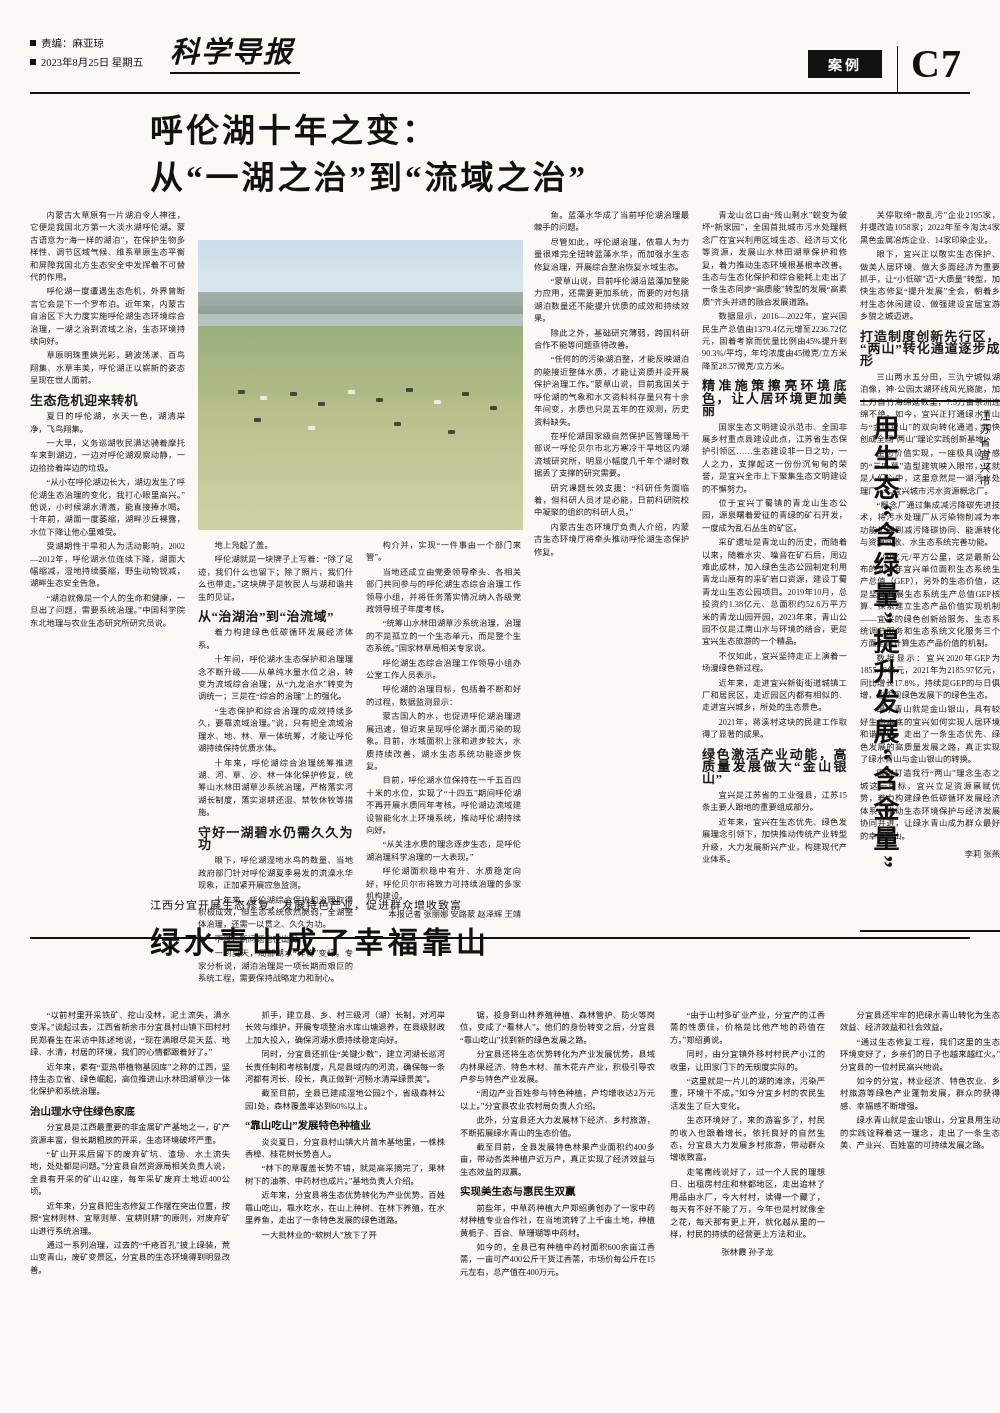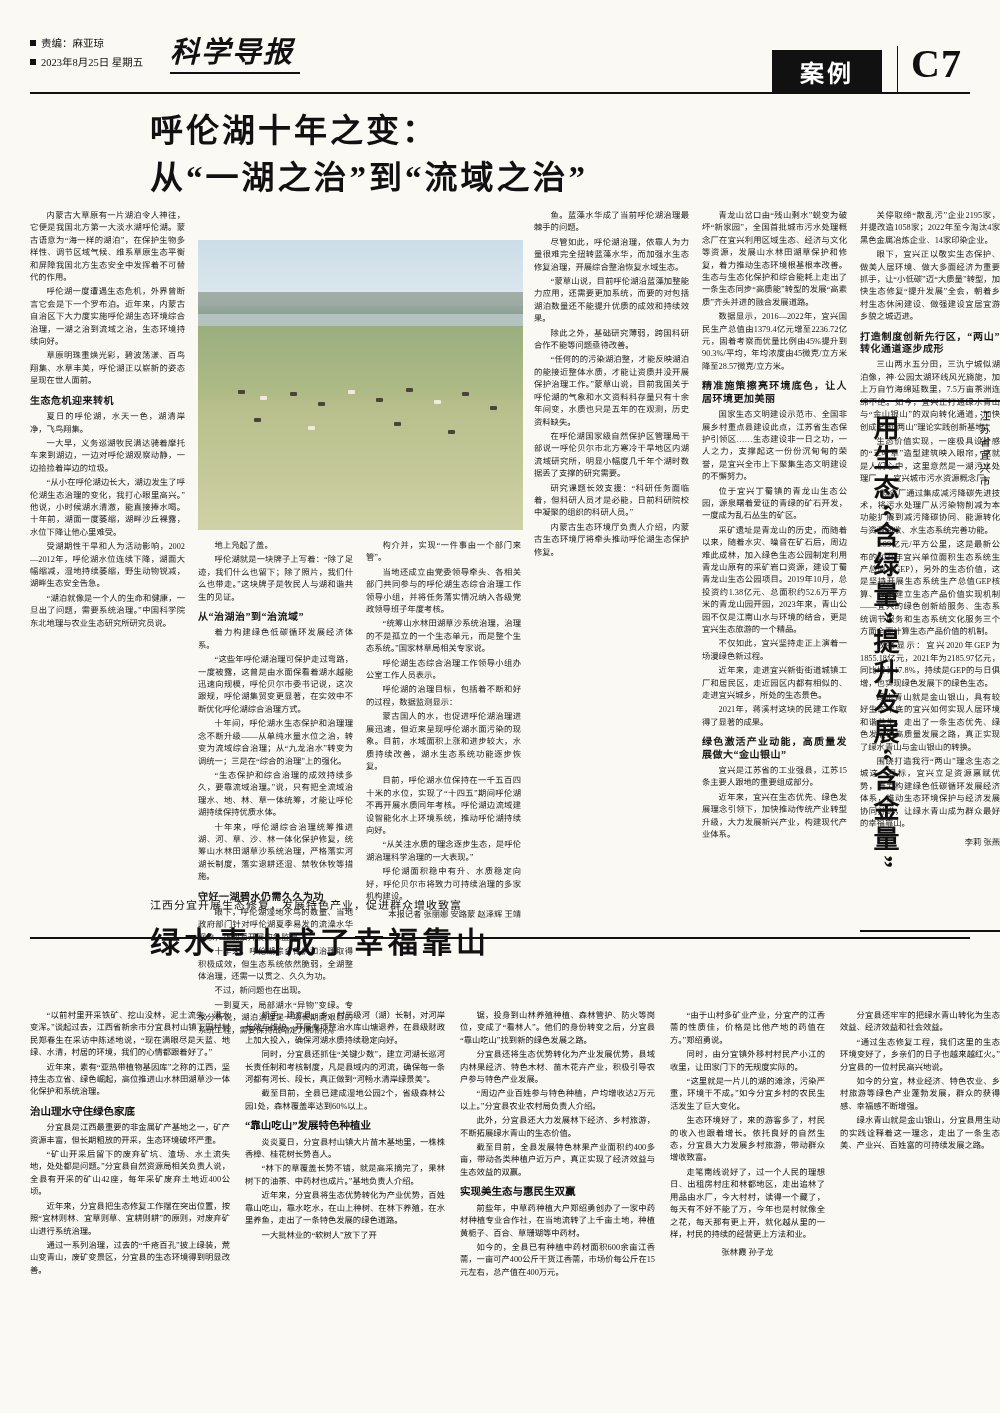--- a/index.html
+++ b/index.html
@@ -12,37 +12,37 @@
 
   
   .masthead{position:absolute;left:30px;top:28px;right:30px;height:62px;}
   .meta{position:absolute;left:0;top:6px;font-size:10.5px;line-height:19px;color:#111;}
   .meta div{white-space:nowrap;}
   .meta .sq{display:inline-block;width:6px;height:6px;background:#111;margin-right:5px;vertical-align:1px;}
   .logo{position:absolute;left:140px;top:0px;font-size:29px;letter-spacing:2px;
         font-family:"DejaVu Serif",serif;font-weight:bold;font-style:italic;color:#111;}
   .logo-rule{position:absolute;left:140px;top:44px;width:130px;height:2px;background:#111;}
   .case-badge{position:absolute;right:88px;top:22px;background:#111;color:#fff;
-        font-size:24px;padding:4px 28px;letter-spacing:3px;font-weight:bold;}
+        font-size:14px;padding:4px 20px;letter-spacing:3px;font-weight:bold;}
   .case-div{position:absolute;right:72px;top:18px;width:1px;height:46px;background:#111;}
   .page-num{position:absolute;right:8px;top:12px;font-size:40px;font-weight:bold;
         font-family:"Liberation Serif",serif;letter-spacing:1px;}
   .rule-top{position:absolute;left:30px;top:92px;width:940px;height:2px;background:#111;}
 
   
   .headline{position:absolute;left:150px;top:108px;width:500px;text-align:left;}
   .headline .l1{font-size:33px;font-weight:bold;letter-spacing:3px;line-height:47px;}
   .headline .l2{font-size:33px;font-weight:bold;letter-spacing:3px;line-height:47px;}
 
   
   .colwrap{position:absolute;left:30px;top:210px;width:940px;}
   .col{position:absolute;top:0;font-size:8.3px;line-height:12.4px;text-align:justify;
        color:#1a1a1a;}
   .col p{margin:0 0 2px 0;text-indent:2em;}
-  .col h3{font-size:10px;font-weight:bold;margin:7px 0 4px 0;text-indent:0;letter-spacing:0.5px;}
+  .col h3{font-size:13px;font-weight:bold;margin:7px 0 4px 0;text-indent:0;letter-spacing:0.5px;}
   .col .sig{text-align:right;margin-top:6px;font-size:8.3px;}
 
   .c1{left:0;width:155px;}
   .c2{left:168px;width:155px;}
   .c3{left:336px;width:155px;}
   .c4{left:504px;width:155px;}
   .c5{left:672px;width:145px;}
   .c6{left:830px;width:140px;}
 
   
@@ -142,21 +142,20 @@
       <div class="cow w" style="left:110px;top:186px"></div>
       <div class="cow" style="left:196px;top:182px"></div>
       <div class="cow" style="left:250px;top:190px"></div>
     </div>
 
     <div class="col c2" style="top:330px">
       <p>地上凫起了盖。</p>
       <p>呼伦湖就是一块牌子上写着：“除了足迹，我们什么也留下；除了照片，我们什么也带走。”这块牌子是牧民人与湖和谐共生的见证。</p>
       <h3>从“治湖治”到“治流域”</h3>
       <p>着力构建绿色低碳循环发展经济体系。</p>
-      <p>“这些年呼伦湖治理可保护走过弯路，一度被露，这曾是由水面保看着湖水越能迅速向规模，呼伦贝尔市委书记说，这次跟规，呼伦湖集贸变更显著，在实效中不断优化呼伦湖综合治理方式。</p>
       <p>十年间，呼伦湖水生态保护和治理理念不断升级——从单纯水量水位之治，转变为流域综合治理；从“九龙治水”转变为调统一；三是在“综合的治理”上的强化。</p>
       <p>“生态保护和综合治理的成效持续多久，要靠流域治理。”说，只有把全流域治理水、地、林、草一体统筹，才能让呼伦湖持续保持优质水体。</p>
       <p>十年来，呼伦湖综合治理统筹推进湖、河、草、沙、林一体化保护修复，统筹山水林田湖草沙系统治理，严格落实河湖长制度，落实退耕还湿、禁牧休牧等措施。</p>
       <h3>守好一湖碧水仍需久久为功</h3>
       <p>眼下，呼伦湖湿地水鸟的数量、当地政府部门针对呼伦湖夏季易发的流澡水华现象，正加紧开展应急监测。</p>
       <p>十年来，呼伦湖综合保护和治理取得积极成效，但生态系统依然脆弱，全湖整体治理，还需一以贯之、久久为功。</p>
       <p>不过，新问题也在出现。</p>
       <p>一到夏天，局部湖水“异物”变绿。专家分析说，湖泊治理是一项长期而艰巨的系统工程，需要保持战略定力和耐心。</p>
     </div>
 

